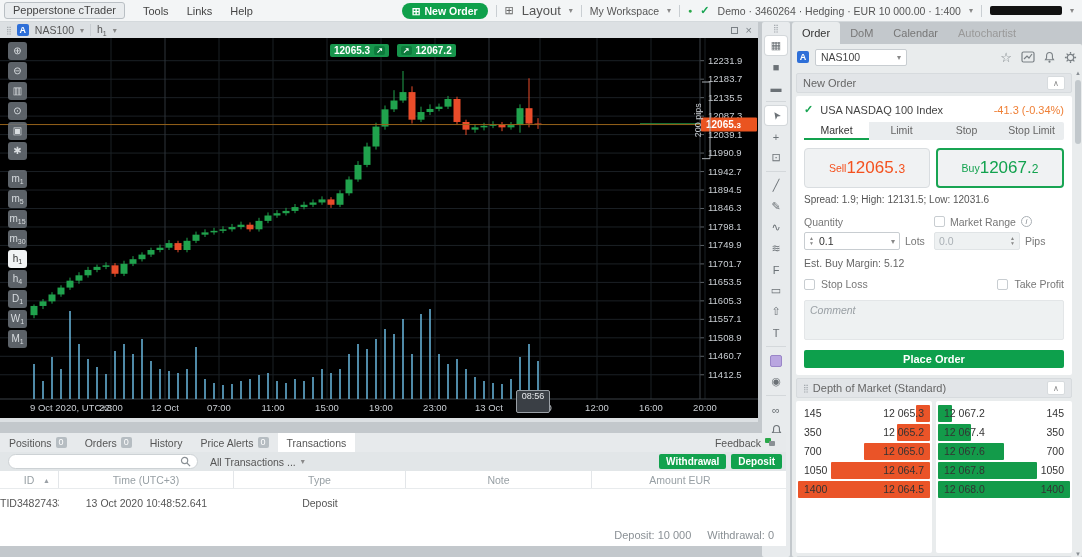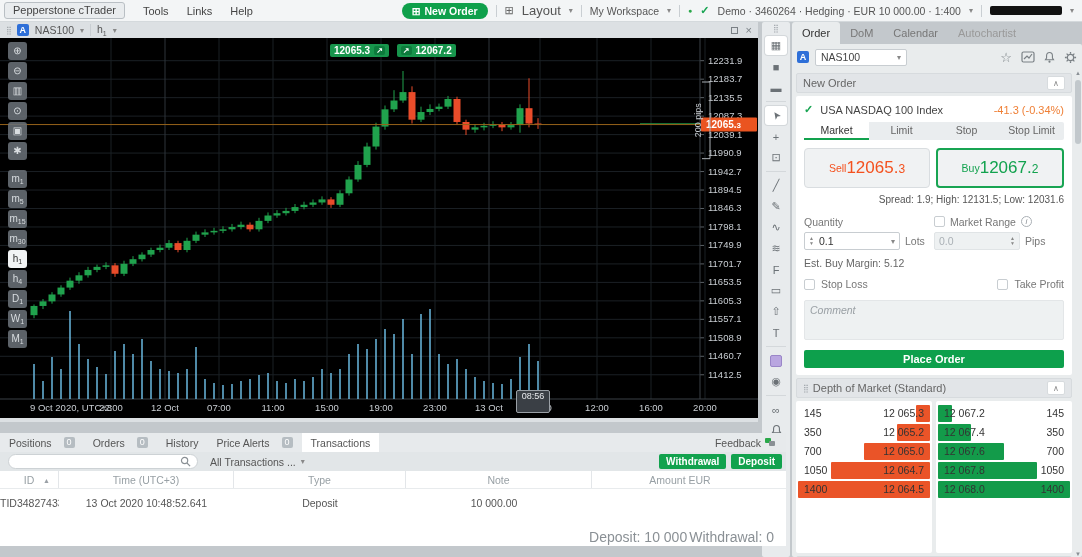--- a/index.html
+++ b/index.html
@@ -72,21 +72,21 @@
   .otab{flex:1;text-align:center;line-height:16px;font-size:10.5px;color:#666}
   .otab.active{background:#fff;border-bottom:2px solid #12a24e;color:#333}
   .sb-row{display:flex;gap:6px;margin-top:8px;height:40px}
   .sb-btn{flex:1;display:flex;flex-direction:row;align-items:center;justify-content:center;background:#f0f2f3;border:1px solid #d9dde0;border-radius:4px}
   .sb-btn .lbl{font-size:10.5px}
   .sb-btn .prc{font-size:17px;line-height:17px}
   .sb-btn .frc{font-size:12px}
   .sb-btn.sell .lbl,.sb-btn.sell .prc{color:#f4511e}
   .sb-btn.buy{border:2px solid #18a452}
   .sb-btn.buy .lbl,.sb-btn.buy .prc{color:#12a24e}
-  .spread{margin-top:6px;text-align:right;font-size:10px;color:#555}
+  .spread{margin-top:6px;text-align:left;font-size:10px;color:#555}
   .q-grid{display:flex;margin-top:9px}
   .q-col{flex:1}
   .q-label{font-size:10.5px;color:#777;height:15px;display:flex;align-items:center;gap:5px}
   .chkbox{width:11px;height:11px;background:#fff;border:1px solid #c8cdd1;border-radius:2px;display:inline-block}
   .info-i{width:11px;height:11px;border:1px solid #aab0b5;border-radius:50%;color:#8a9095;font-size:8px;font-style:italic;text-align:center;line-height:10px;display:inline-block}
   .control-row{display:flex;align-items:center;gap:5px;margin-top:3px;font-size:10.5px;color:#777}
   .num-select{width:96px;height:18px;background:#fff;border:1px solid #c8cdd1;border-radius:2px;display:flex;align-items:center;padding:0 4px;gap:5px;color:#333}
   .stepper{display:flex;flex-direction:column;font-size:5px;color:#888;line-height:5px}
   .num-select .val{flex:1}
   .pips-input{width:86px;height:18px;background:#eef1f2;border:1px solid #e0e4e6;border-radius:2px;display:flex;align-items:center;padding:0 4px;color:#aab0b5}
@@ -104,39 +104,39 @@
   .dom-bar{position:absolute;top:1px;bottom:1px;border-radius:1px}
   .dom-row .txt{position:relative}
   .dom-row .l{float:left;margin-left:6px}
   .dom-row .r{float:right;margin-right:6px}
   .vscroll{position:absolute;right:0;top:26px;bottom:0;width:8px}
   .vscroll .sarrow{position:absolute;right:0;width:8px;color:#8a9095;font-size:6px;text-align:center}
   .vscroll .thumb{position:absolute;top:10px;right:1px;width:6px;height:64px;background:#c2c8cc;border-radius:3px}
   
   #bottom-panel{position:absolute;left:0;top:433px;width:786px;height:113px;background:#fff}
   .btabs{position:absolute;left:0;top:0;width:786px;height:19px;background:#e7eaec;display:flex}
-  .btab{display:flex;align-items:center;gap:12px;padding:0 9px;font-size:10.5px;color:#555}
+  .btab{display:flex;align-items:center;gap:4px;padding:0 9px;font-size:10.5px;color:#555}
   .btab.active{background:#fff}
   .badge{background:#b6bdc2;color:#fff;font-size:9px;border-radius:2px;padding:0 3px;height:11px;line-height:11px}
   .feedback{margin-left:auto;display:flex;align-items:center;gap:4px;padding-right:10px;font-size:10.5px;color:#555}
   .btoolbar{position:absolute;left:0;top:19px;width:786px;height:19px;background:#e2e6e8;display:flex;align-items:center}
   .search-box{margin-left:8px;width:190px;height:15px;background:#fff;border:1px solid #cdd2d5;border-radius:8px;display:flex;align-items:center;padding:0 6px}
   .search-box input{flex:1;border:none;outline:none;font-size:10px;background:transparent;font-family:"Liberation Sans",sans-serif}
   .filter-dd{margin-left:12px;display:flex;align-items:center;gap:5px;font-size:10.5px;color:#555}
   .btoolbar .right{margin-left:auto;display:flex;gap:5px;padding-right:4px}
   .green-btn{height:15px;background:#12a24e;border:none;border-radius:2px;color:#fff;font-weight:bold;font-size:10px;padding:0 7px}
   .ttable{position:absolute;left:0;top:38px;width:786px}
   .thead{display:flex;height:18px;background:#fff;border-bottom:1px solid #e8ebed}
   .thcell{font-size:10.5px;color:#98a0a5;text-align:center;line-height:18px;border-right:1px solid #e3e6e9;position:relative}
   .thcell:last-child{border-right:none}
   .thcell .sort{color:#9aa0a6;font-size:7px;position:absolute;right:8px;top:1px}
   .trow{display:flex;height:28px}
   .tcell{font-size:10.5px;color:#555;text-align:center;line-height:28px;overflow:hidden}
   .c0{width:59px}.c1{width:175px}.c2{width:172px}.c3{width:176px}.c4{width:186px}
-  .summary{position:absolute;right:12px;top:96px;font-size:14px;color:#8a9095;display:flex;gap:2px}
+  .summary{position:absolute;right:12px;top:96px;font-size:11px;color:#8a9095;display:flex;gap:16px}
 </style>
 </head>
 <body>
 
 <header id="menubar">
   <button class="app-btn">Pepperstone cTrader</button>
   <span class="menu-item">Tools</span>
   <span class="menu-item">Links</span>
   <span class="menu-item">Help</span>
   <div class="right">
@@ -765,21 +765,20 @@
       <span class="thcell c1">Time (UTC+3)</span>
       <span class="thcell c2">Type</span>
       <span class="thcell c4">Note</span>
       <span class="thcell c3">Amount EUR</span>
     </div>
     <div id="table-body">
         <div class="trow">
           <span class="tcell c0">TID34827433</span>
           <span class="tcell c1">13 Oct 2020 10:48:52.641</span>
           <span class="tcell c2">Deposit</span>
-          <span class="tcell c3">10 000.00</span>
           <span class="tcell c4"></span>
         </div>
       </div>
   </div>
   <div class="summary">
     <span>Deposit: 10 000</span>
     <span>Withdrawal: 0</span>
   </div>
 </section>
 

